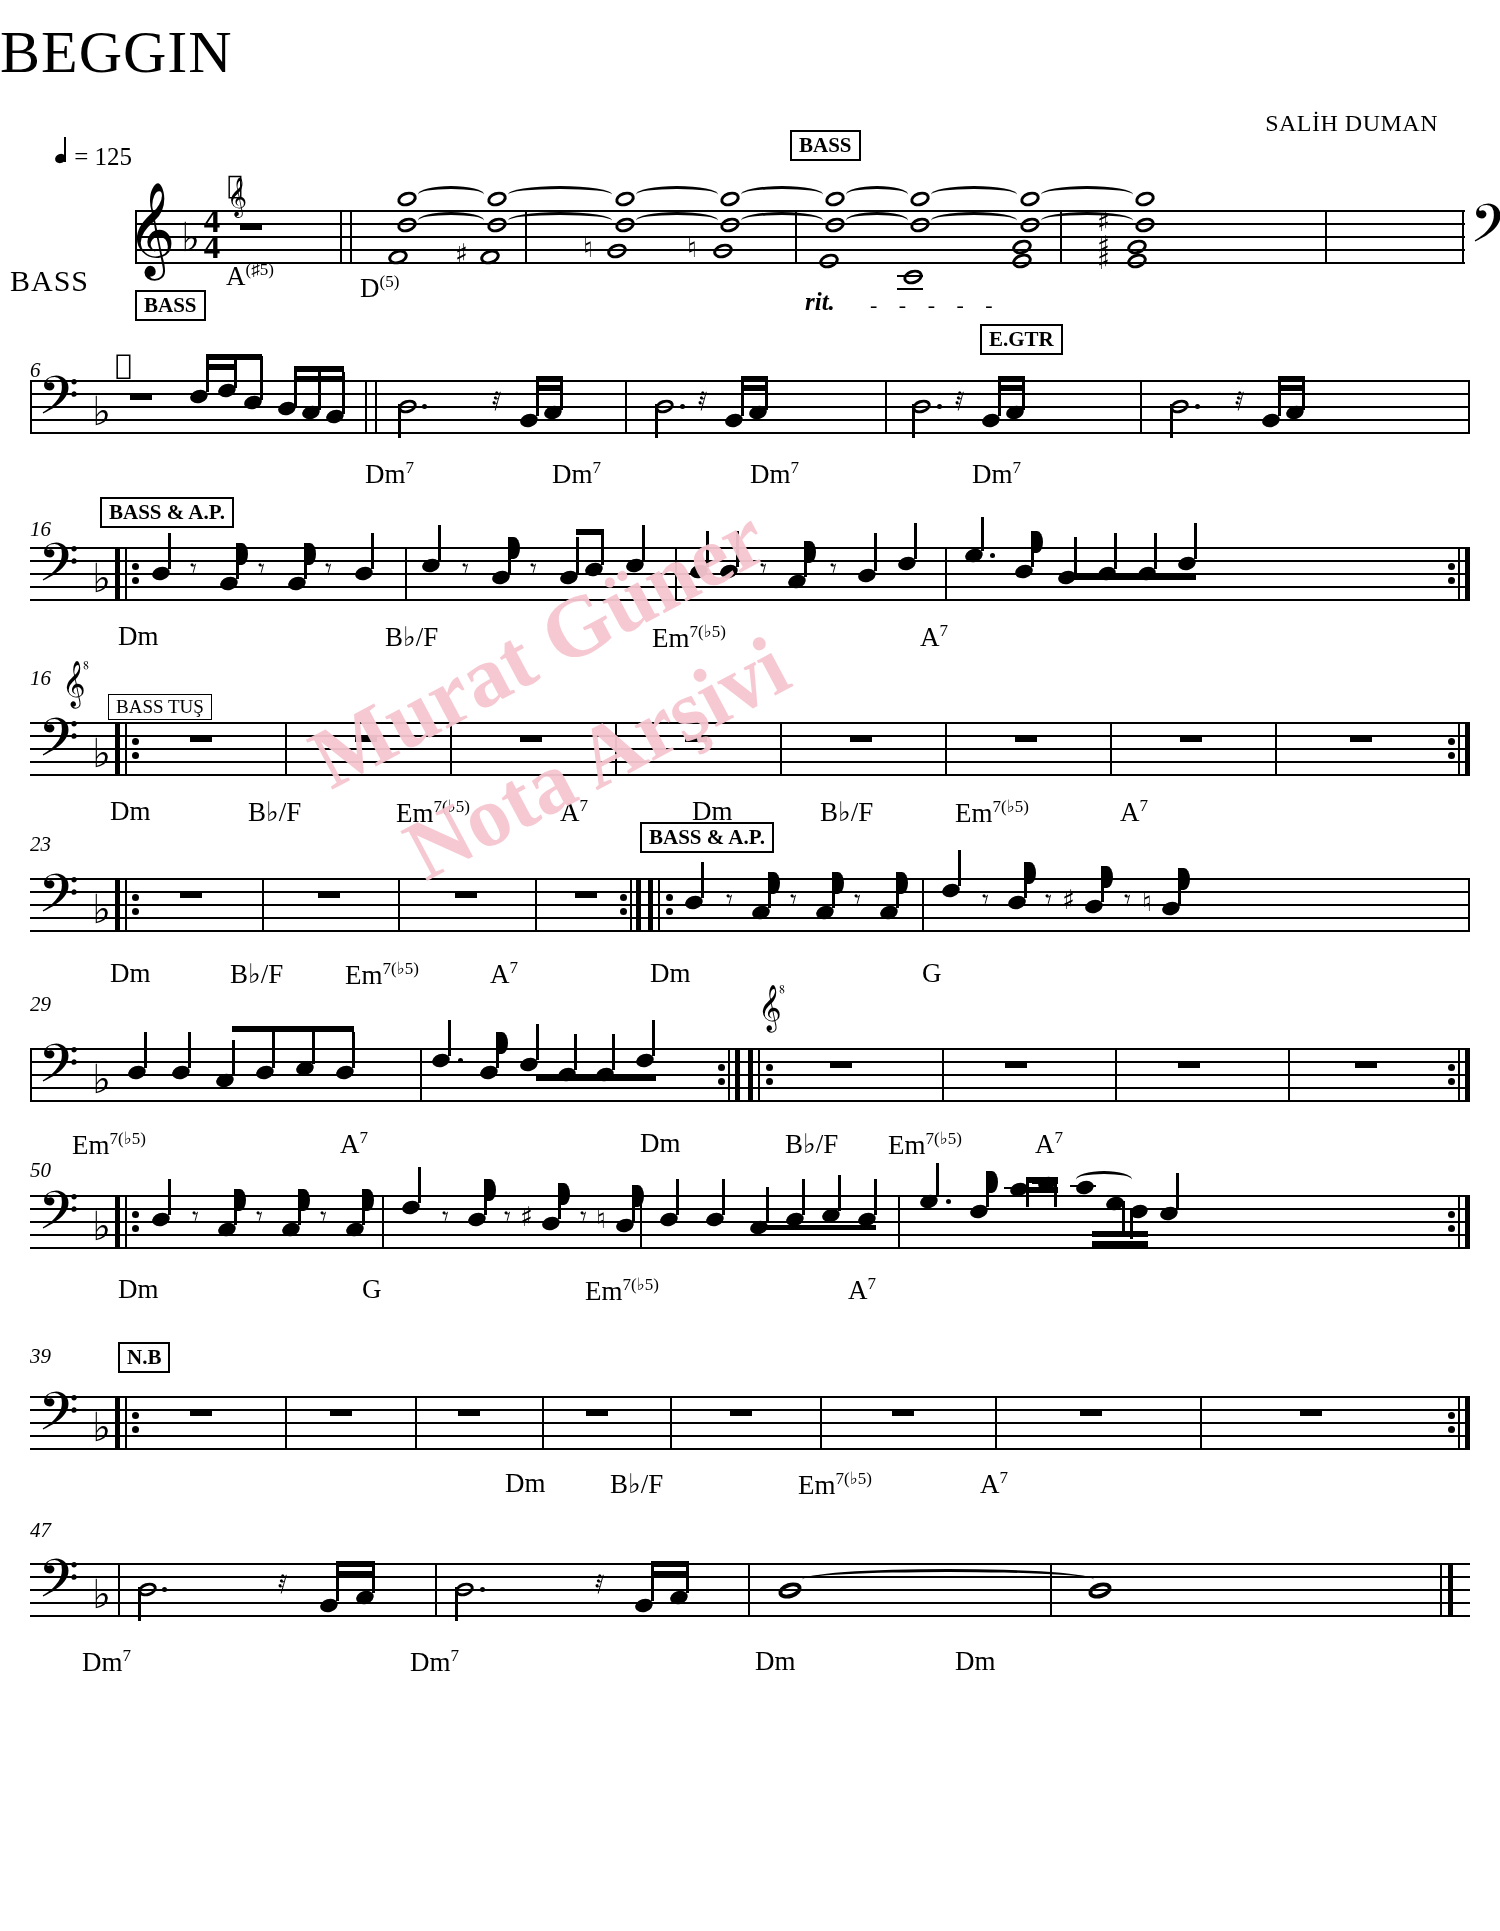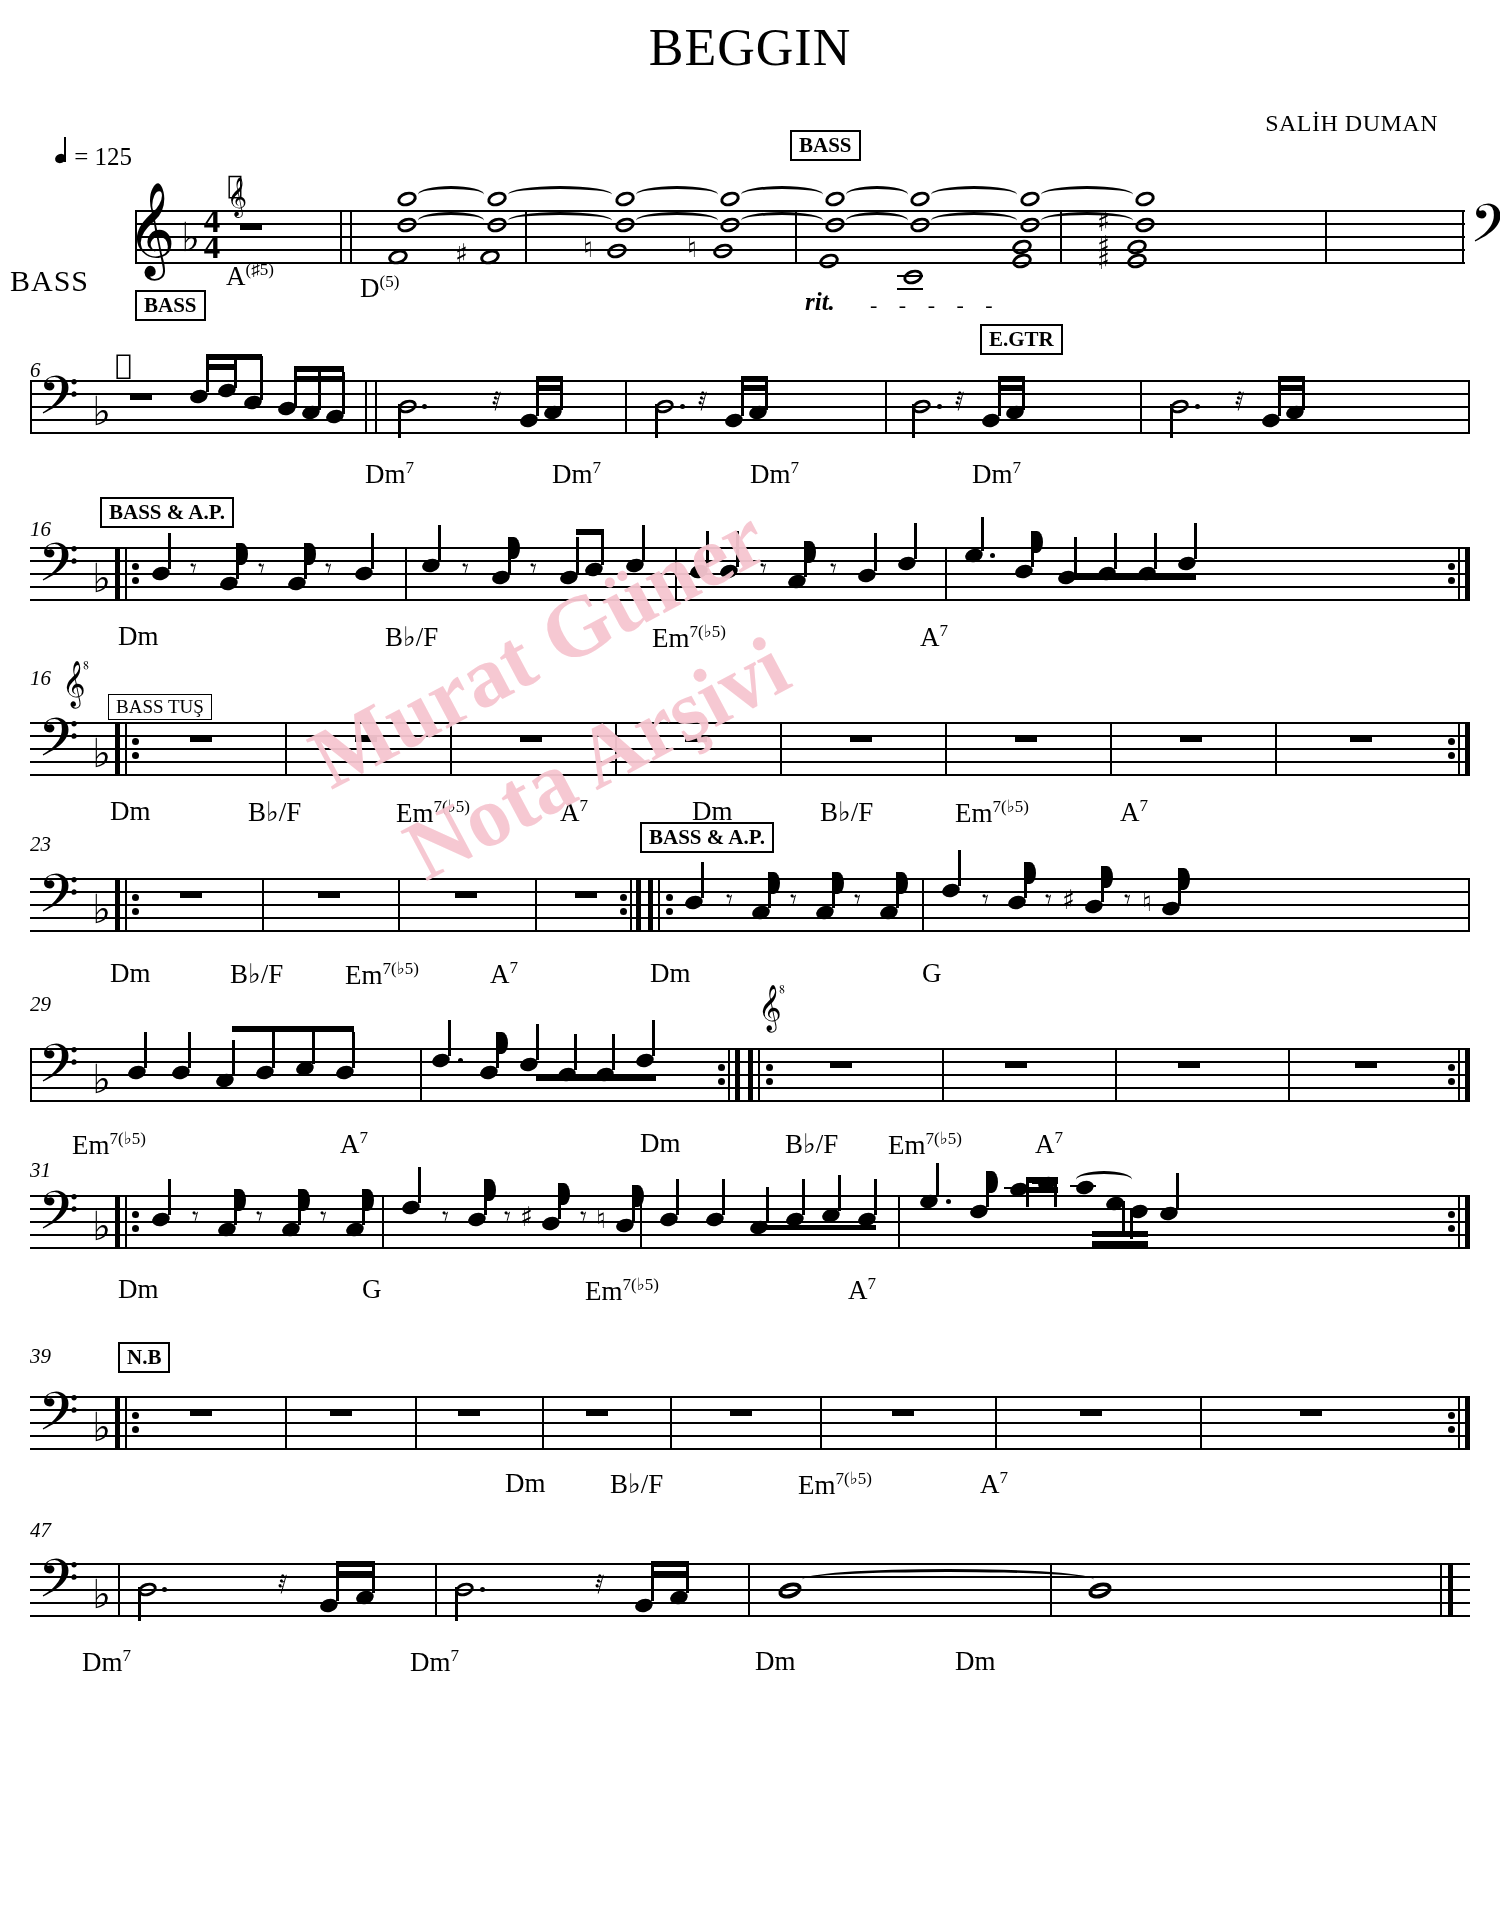--- a/index.html
+++ b/index.html
@@ -20,22 +20,21 @@
     inset: 0;
     background: #fff;
   }
 
   
   #title {
     position: absolute;
     top: 18px;
     left: 0;
     width: 1500px;
-    text-align: center;
-    font-size: 52px;
+    font-size: 60px;
     letter-spacing: 1px;
     font-family: "Liberation Serif", serif;
   }
   #composer {
     position: absolute;
     top: 110px;
     right: 62px;
     font-size: 24px;
     letter-spacing: 0.5px;
   }
@@ -794,21 +793,21 @@
 
     <div class="chord" style="left:72px;top:128px"><span>Em</span><sup>7(♭5)</sup></div>
     <div class="chord" style="left:340px;top:128px"><span>A</span><sup>7</sup></div>
     <div class="chord" style="left:640px;top:128px">Dm</div>
     <div class="chord" style="left:785px;top:128px">B♭/F</div>
     <div class="chord" style="left:888px;top:128px"><span>Em</span><sup>7(♭5)</sup></div>
     <div class="chord" style="left:1035px;top:128px"><span>A</span><sup>7</sup></div>
   </div>
 
   <div class="system" style="top:1170px;height:150px">
-    <div class="measure-num" style="left:30px;top:-12px">31</div>
+    <div class="measure-num" style="left:30px;top:-12px">50</div>
     <div class="staff" style="top:25px;left:30px;width:1440px">
       <div class="line l0"></div>
         <div class="line l1"></div>
         <div class="line l2"></div>
         <div class="line l3"></div>
         <div class="line l4"></div>
 
       <div class="barline thick" style="left:85px"></div>
       <div class="barline" style="left:95px"></div>
       <div class="repeat-dots" style="left:102px;top:16px"></div>

